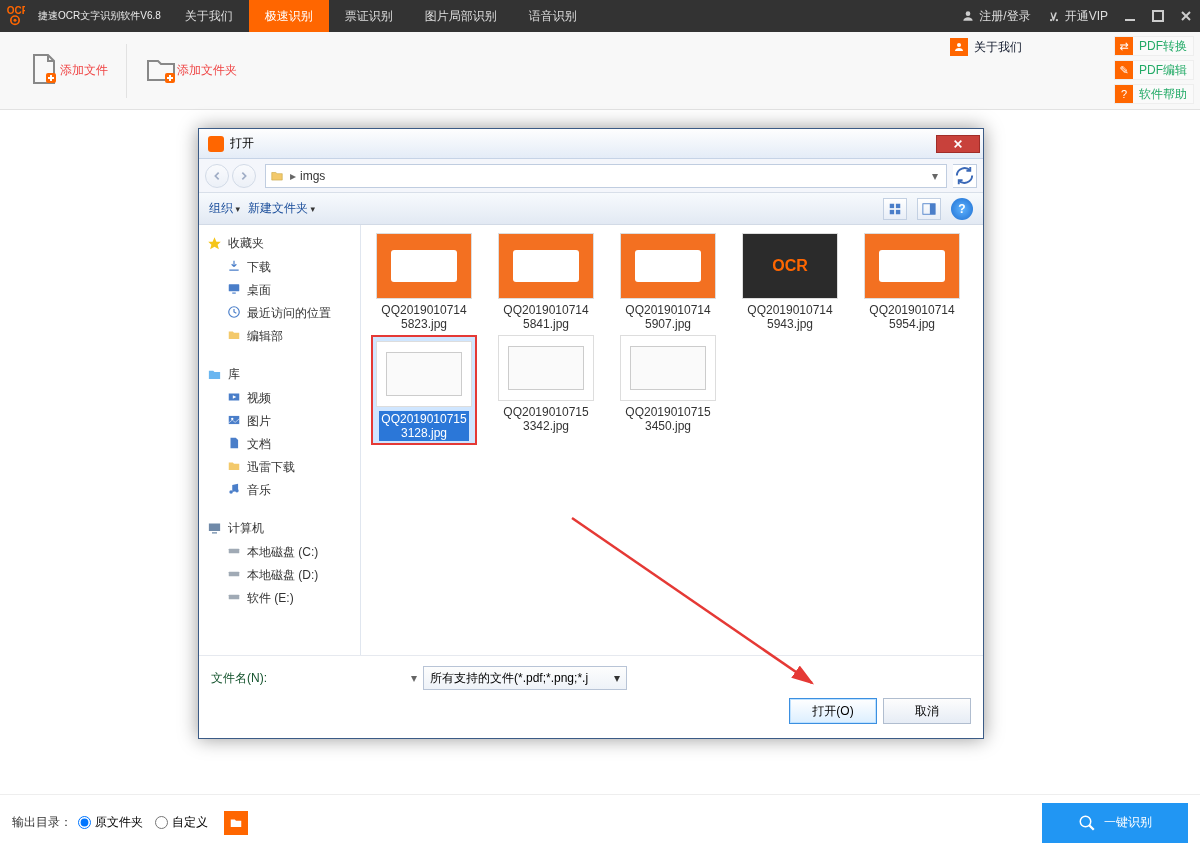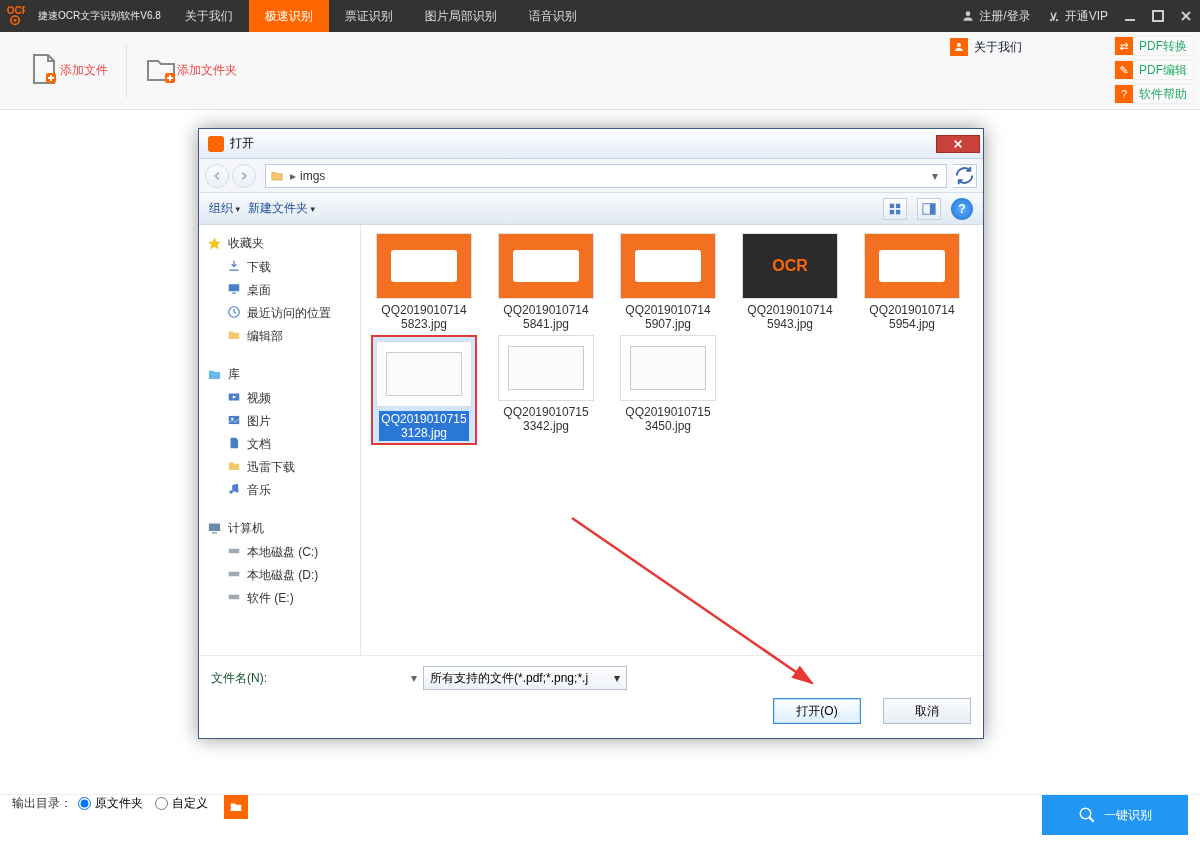--- a/index.html
+++ b/index.html
@@ -20,21 +20,21 @@
 .tool svg{width:32px;height:32px;margin-bottom:4px}
 .tool-sep{width:1px;height:54px;background:#e2e2e2}
 .right-links{position:absolute;right:6px;top:4px;display:flex;flex-direction:column;gap:4px}
 .right-link{display:flex;align-items:center;background:#fafafa;border:1px solid #eee}
 .right-link .ic{width:18px;height:18px;background:#f60;color:#fff;display:flex;align-items:center;justify-content:center;font-size:11px}
 .right-link span{padding:0 6px;color:#2a6;cursor:pointer}
 .about-link{position:absolute;right:172px;top:6px;display:flex;align-items:center}
 .about-link .ic{width:18px;height:18px;background:#f60;display:flex;align-items:center;justify-content:center}
 .about-link span{padding:0 6px;color:#0f172a}
 .main{position:absolute;top:110px;bottom:56px;left:0;right:0;background:#fff}
-.footer{position:absolute;bottom:0;left:0;right:0;height:56px;background:#fff;border-top:1px solid #eee;display:flex;align-items:flex-start;padding:0 12px}
+.footer{position:absolute;bottom:0;left:0;right:0;height:56px;background:#fff;border-top:1px solid #eee;display:flex;align-items:center;padding:0 12px}
 .footer-label{color:#333;margin-right:6px}
 .radio{display:inline-flex;align-items:center;margin-right:12px;cursor:pointer}
 .radio input{margin-right:4px}
 .path-input{width:240px;height:24px;border:1px solid #ccc;padding:0 6px;color:#888;background:#fafafa}
 .folder-btn{width:24px;height:24px;background:#f60;margin-left:4px;display:flex;align-items:center;justify-content:center;cursor:pointer}
 .folder-btn svg{width:14px;height:14px;fill:#fff}
 .run-btn{margin-left:auto;width:146px;height:40px;background:#2196f3;color:#fff;font-size:16px;display:flex;align-items:center;justify-content:center;cursor:pointer}
 .run-btn svg{width:18px;height:18px;fill:#fff;margin-right:8px}
 
 .dialog{position:absolute;left:198px;top:128px;width:786px;background:#fff;border:1px solid #3b5b86;box-shadow:0 0 18px rgba(0,0,0,.4)}
@@ -74,21 +74,21 @@
 .tlabel{text-align:center;color:#333;margin-top:4px;line-height:14px;word-break:break-all}
 .thumb.selected{border:2px solid #e53935;padding:4px 0 2px;background:#d0e6ff}
 .thumb.selected .tlabel{background:#2b77d8;color:#fff;padding:1px 2px}
 .dlg-bottom{border-top:1px solid #e6e9ef;padding:10px 12px 14px}
 .row{display:flex;align-items:center;margin-bottom:8px}
 .fn-label{width:196px;text-align:left;padding-right:6px;color:#14532d}
 .fn-input{flex:1;height:24px;border:1px solid #b8c4d6;padding:0 6px;background:#fff}
 .fn-dd{width:8px;color:#666;padding:0 4px}
 .filter{width:204px;height:24px;border:1px solid #b8c4d6;background:linear-gradient(#fdfdfd,#eef2f8);display:flex;align-items:center;padding:0 6px;margin-left:8px}
 .filter .dd{margin-left:auto;color:#333}
-.dlg-btns{display:flex;justify-content:flex-end;gap:22px}
+.dlg-btns{display:flex;justify-content:flex-end;gap:6px}
 .dlg-btn{width:88px;height:26px;border:1px solid #b0bdcf;background:linear-gradient(#fdfdfd,#e6ecf5);display:flex;align-items:center;justify-content:center;cursor:pointer}
 .dlg-btn.primary{border:1px solid #3b8fe0;background:linear-gradient(#fff,#dcefff);box-shadow:inset 0 0 0 1px #bde1ff}
 .arrow{position:absolute;left:562px;top:508px;pointer-events:none}
 </style>
 </head>
 <body>
 
 <div class="titlebar">
   <div class="logo">
     <svg viewBox="0 0 24 24">

